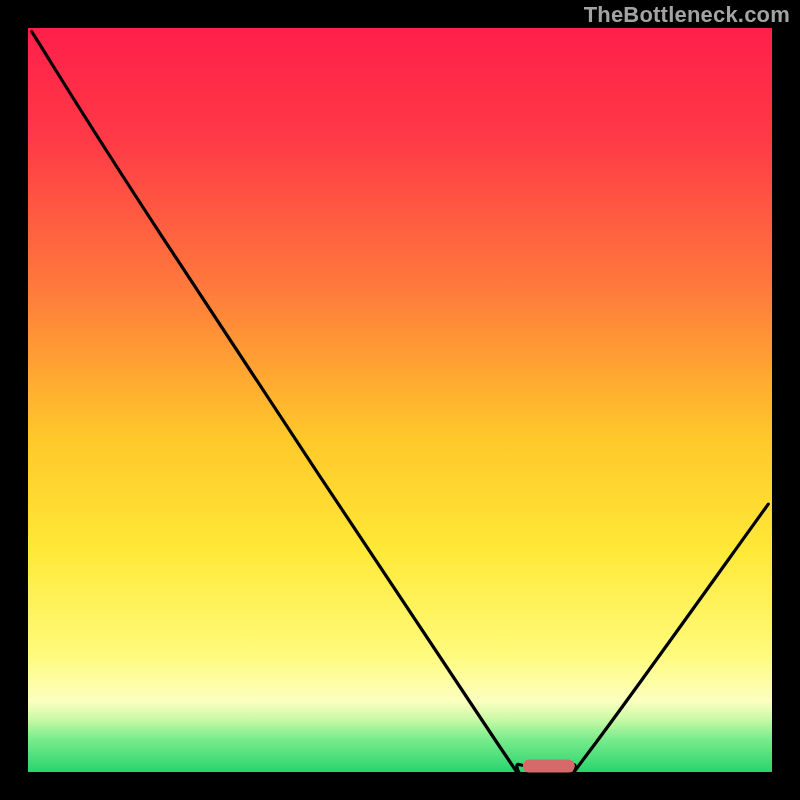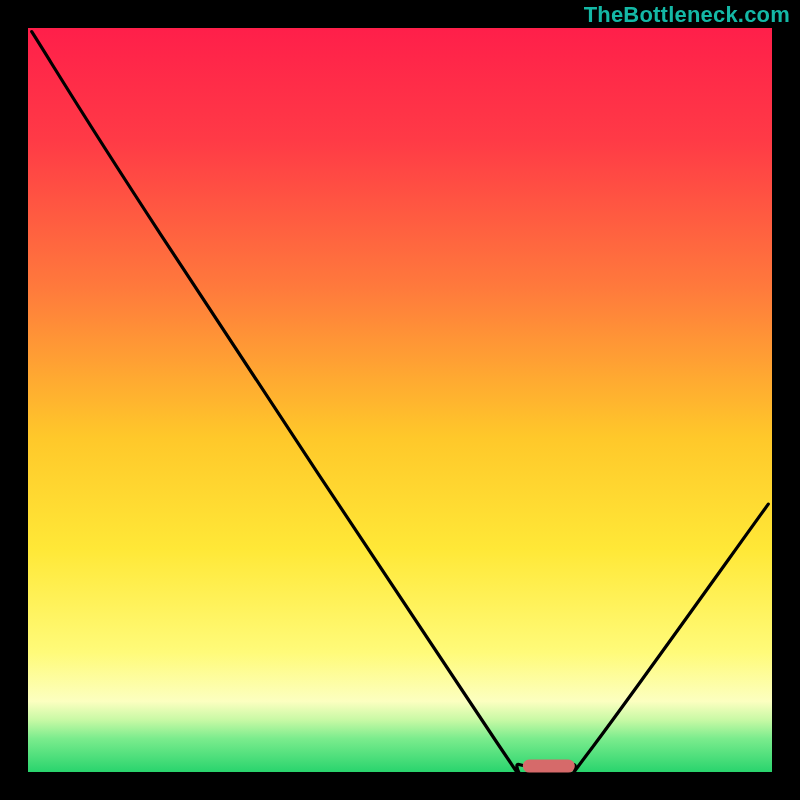--- a/index.html
+++ b/index.html
@@ -14,21 +14,21 @@
   .frame {
     position: relative;
     width: 800px;
     height: 800px;
     background: #000;
   }
   .watermark {
     position: absolute;
     top: 2px;
     right: 10px;
-    color: #14b8a6;
+    color: #a3a3a3;
     font-size: 22px;
     font-weight: 600;
     font-family: Arial, Helvetica, sans-serif;
     letter-spacing: 0.2px;
     z-index: 10;
   }
   svg.plot {
     position: absolute;
     left: 0;
     top: 0;

